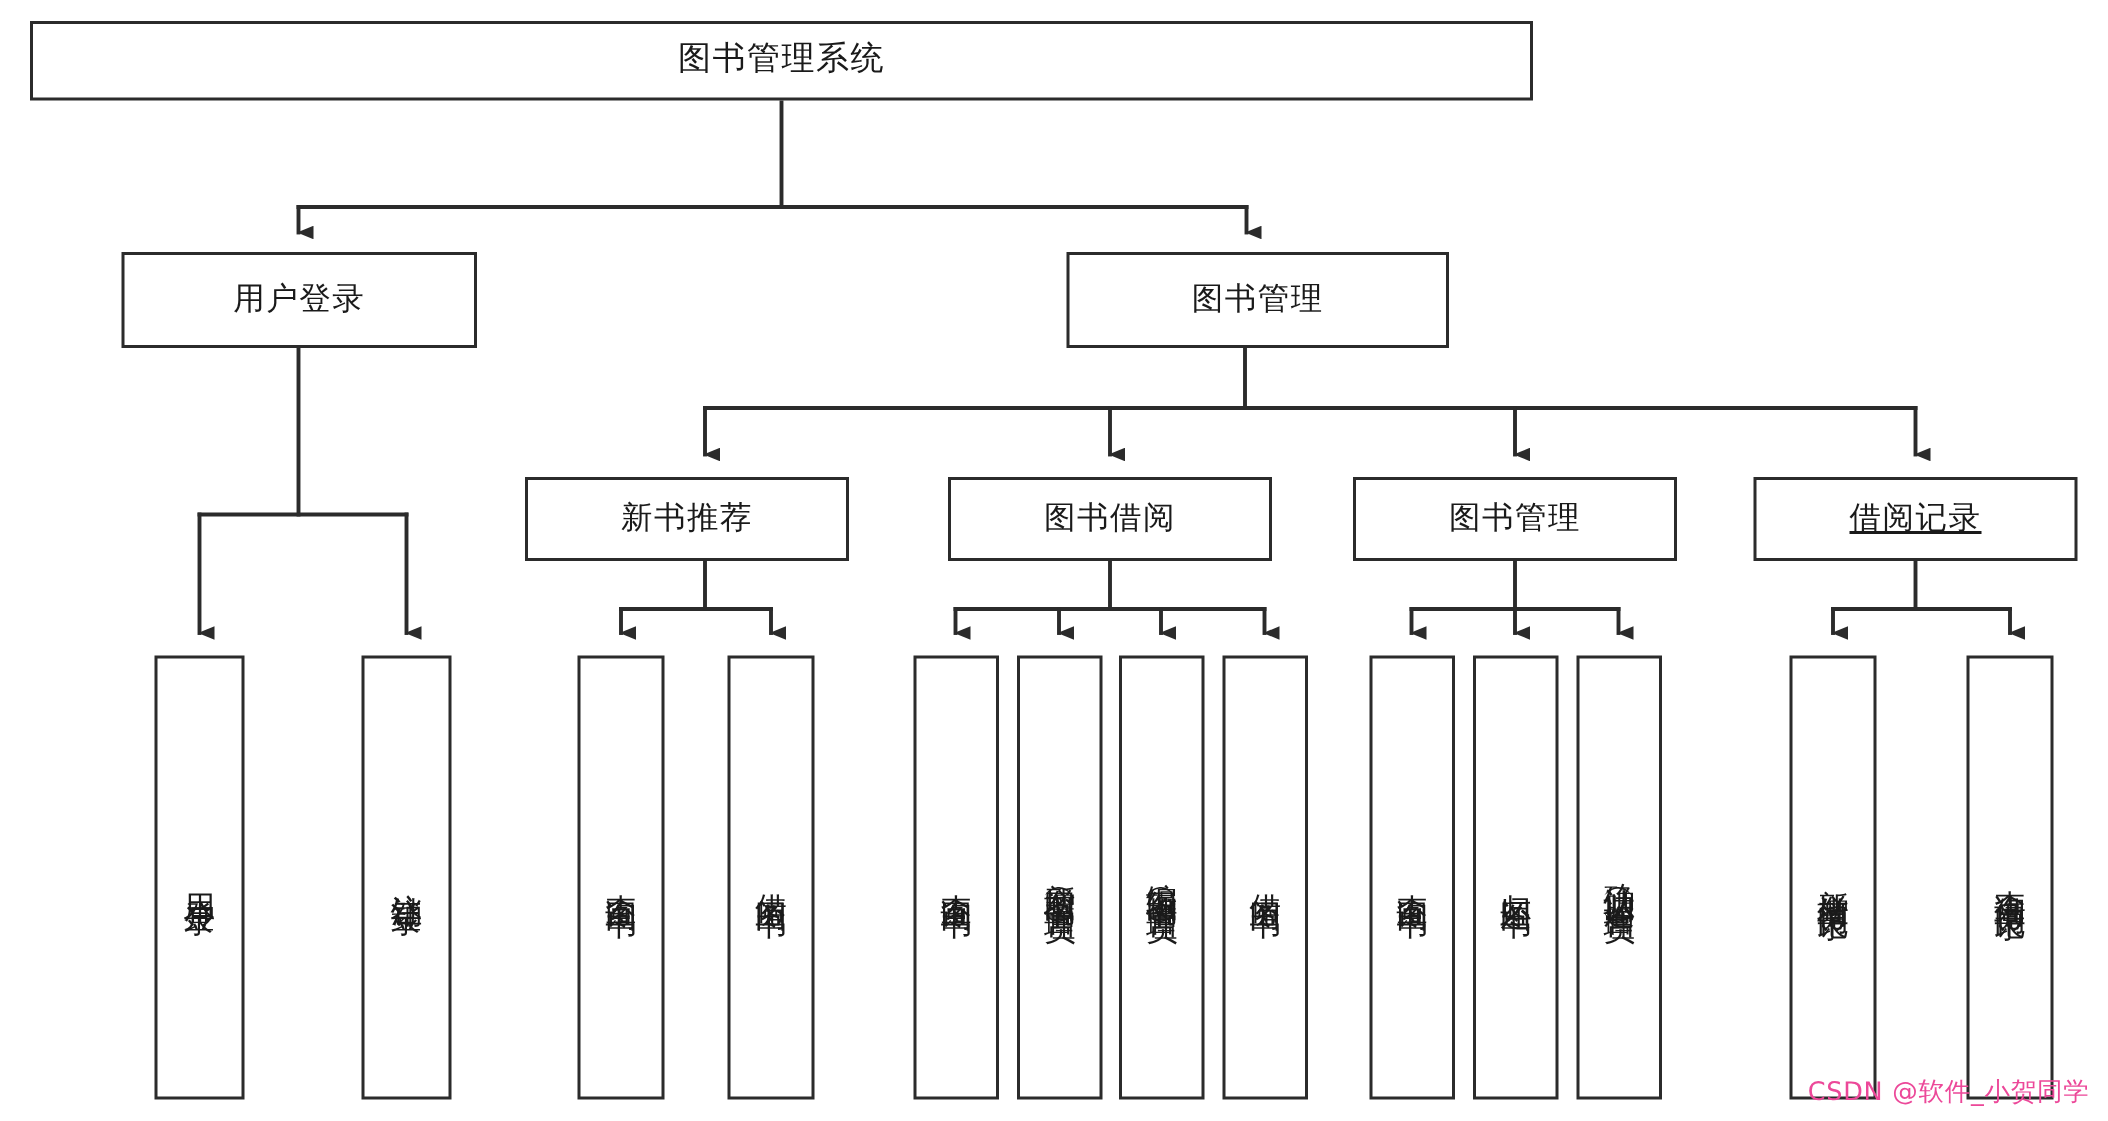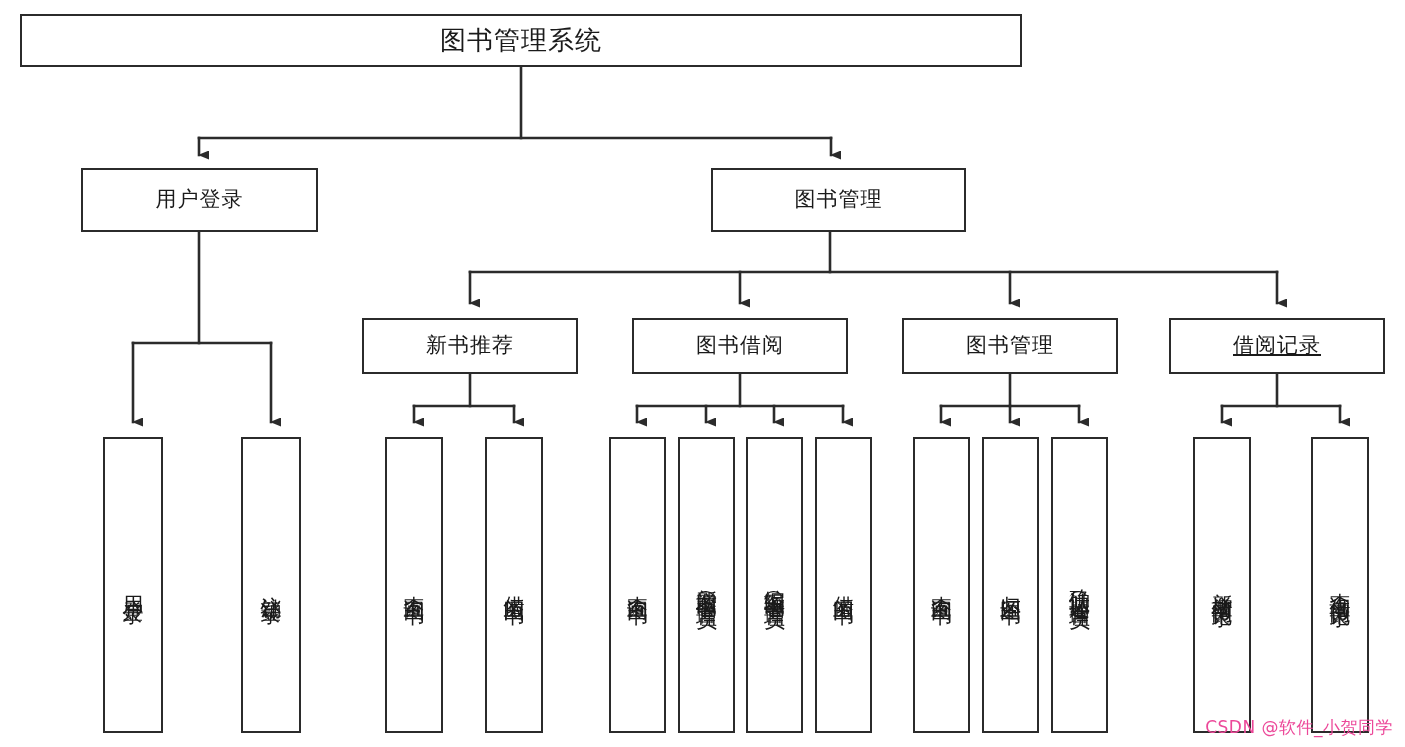--- a/index.html
+++ b/index.html
@@ -35,21 +35,21 @@
     align-items: center;
     justify-content: center;
     color: #1a1a1a;
   }
   .node-h {
     font-size: 21px;
     letter-spacing: 1px;
     line-height: 1.2;
   }
   .node-root {
-    font-size: 26px;
+    font-size: 22px;
   }
   .node-v {
     writing-mode: vertical-rl;
     text-orientation: upright;
     font-size: 21px;
     letter-spacing: 3px;
     line-height: 1.15;
     padding: 4px 0;
     white-space: nowrap;
   }
@@ -118,21 +118,21 @@
       <path d="M 1340,406 L 1340,422" marker-end="url(#arrowhead)"></path>
     </g>
   </svg>
 
   <div class="node node-h node-root" style="left:20px; top:14px; width:1002px; height:53px;">图书管理系统</div>
 
   <div class="node node-h" style="left:81px; top:168px; width:237px; height:64px;">用户登录</div>
 
   <div class="node node-h" style="left:711px; top:168px; width:255px; height:64px;">图书管理</div>
 
-  <div class="node node-h" style="left:362px; top:318px; width:216px; height:56px;">新书推荐</div>
+  <div class="node node-h" style="left:350px; top:318px; width:216px; height:56px;">新书推荐</div>
 
   <div class="node node-h" style="left:632px; top:318px; width:216px; height:56px;">图书借阅</div>
 
   <div class="node node-h" style="left:902px; top:318px; width:216px; height:56px;">图书管理</div>
 
   <div class="node node-h" style="left:1169px; top:318px; width:216px; height:56px;text-decoration:underline;">借阅记录</div>
 
   <div class="node node-v" style="left:103px; top:437px; width:60px; height:296px;">用户登录</div>
 
   <div class="node node-v" style="left:241px; top:437px; width:60px; height:296px;">注销登录</div>

